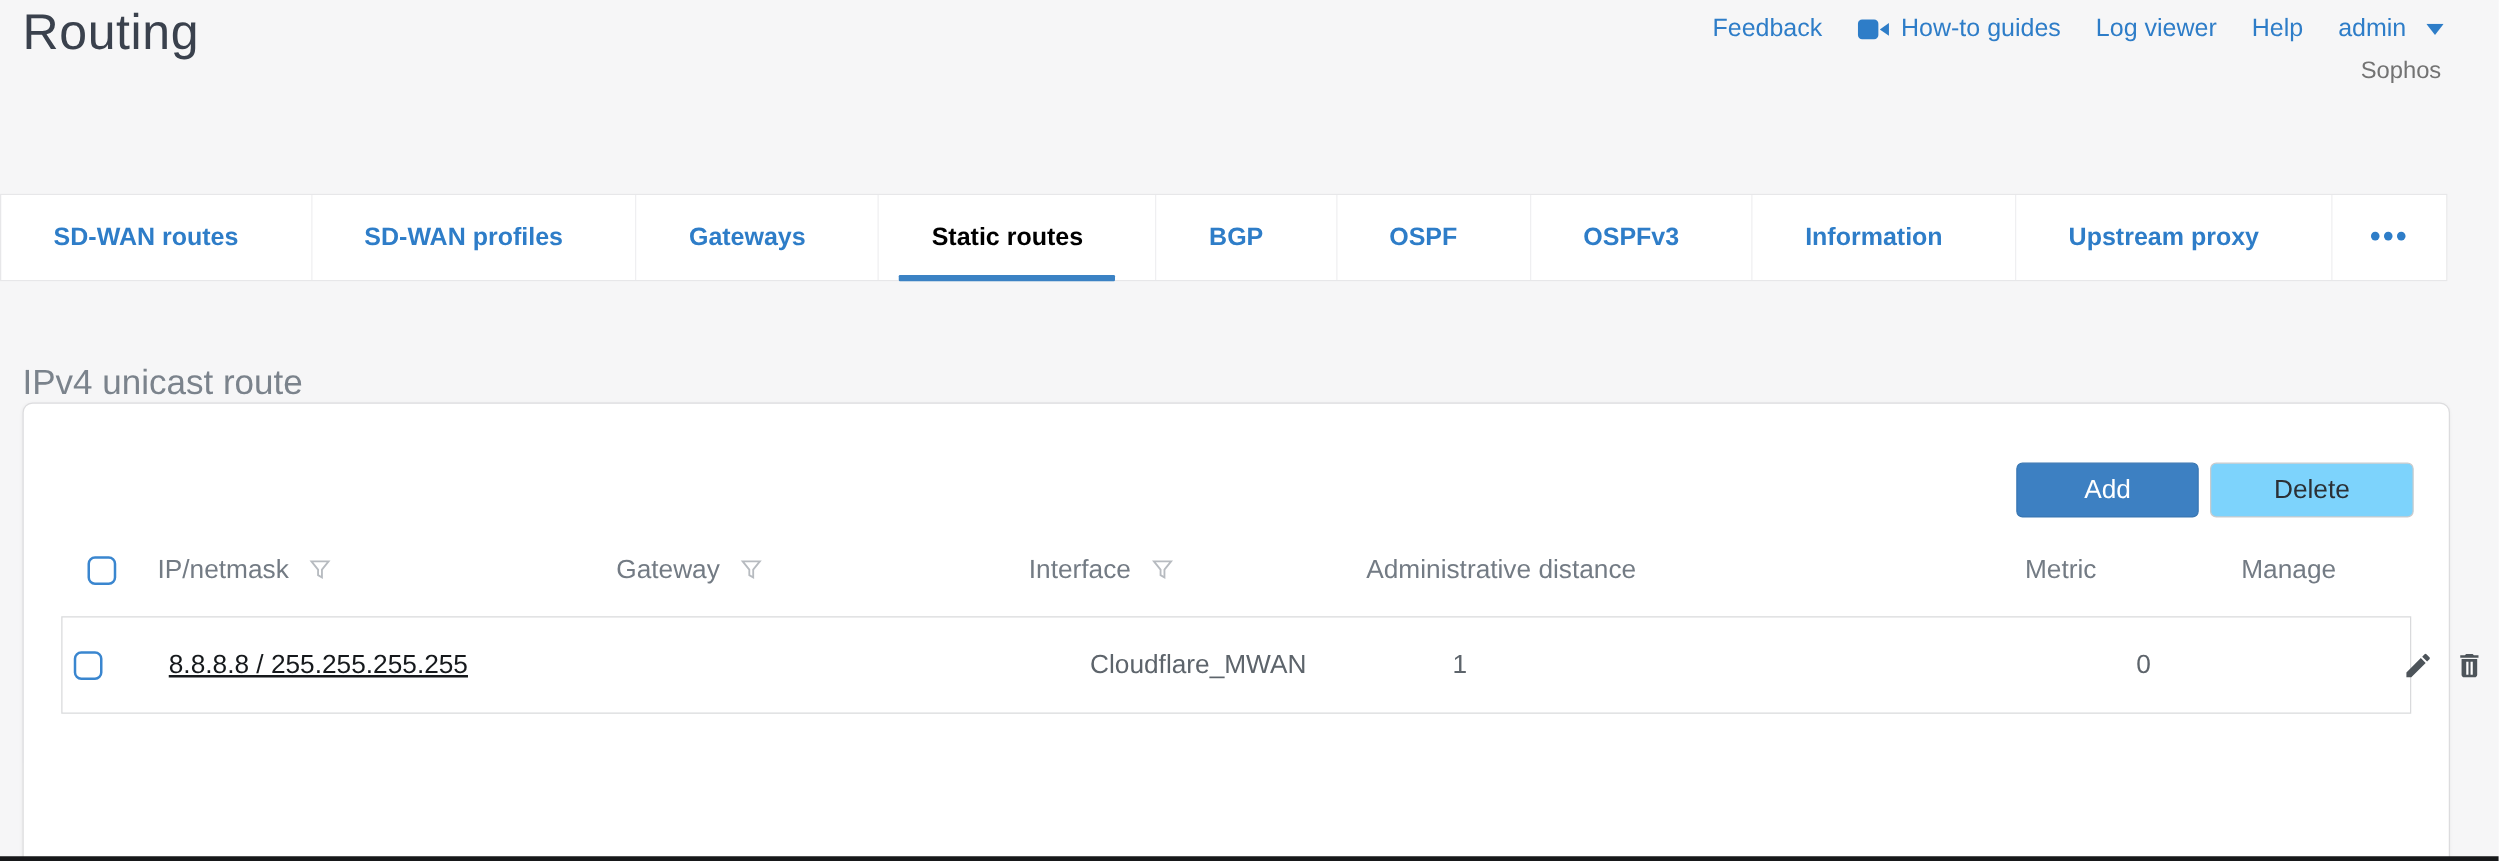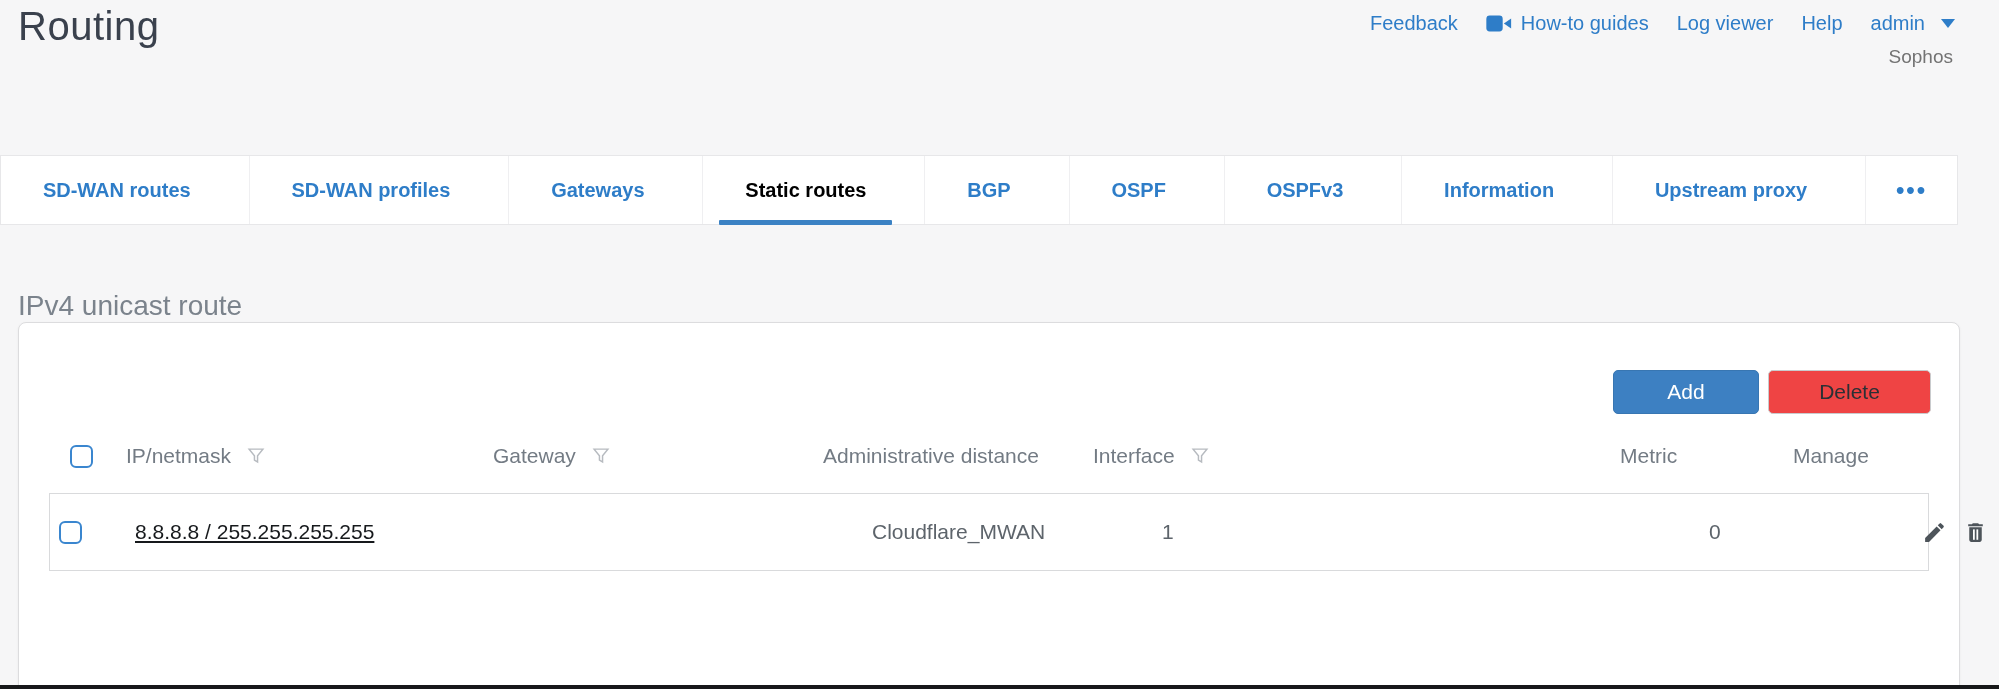--- a/index.html
+++ b/index.html
@@ -78,21 +78,21 @@
   .btn-row {
     position: absolute; top: 47px; right: 28px;
     display: flex; gap: 9px;
   }
   .btn {
     height: 44px; border-radius: 5px; font-size: 21px;
     display: flex; align-items: center; justify-content: center;
     cursor: pointer; font-family: inherit;
   }
   .btn-add { width: 146px; background: #3d80c2; border: 1px solid #3876b2; color: #fff; }
-  .btn-delete { width: 163px; background: #ef4444; border: 1px solid #c9cbcd; color: #2b3035; }
+  .btn-delete { width: 163px; background: #7dd3fc; border: 1px solid #c9cbcd; color: #2b3035; }
 
   
   .grid-cols {
     display: grid;
     grid-template-columns: 65px 367px 330px 270px 527px 173px 1fr;
     align-items: center;
   }
   .thead {
     position: absolute; top: 108px; left: 42px; right: 30px; height: 50px;
     color: #737b84; font-size: 21px;
@@ -209,30 +209,30 @@
     </div>
     <div class="th">
       <span>Gateway</span>
       <span class="funnel-icon">
         <svg width="22" height="22" viewBox="0 0 24 24" fill="none" stroke="#b7bbc0" stroke-width="1.6">
           <path d="M4.5 4.5 h15 l-5.8 7.2 v6.8 l-3.4 -2 v-4.8 Z"></path>
         </svg>
       </span>
     </div>
     <div class="th">
-        <span>Administrative distance</span>
-      </div>
-    <div class="th">
       <span>Interface</span>
       <span class="funnel-icon">
         <svg width="22" height="22" viewBox="0 0 24 24" fill="none" stroke="#b7bbc0" stroke-width="1.6">
           <path d="M4.5 4.5 h15 l-5.8 7.2 v6.8 l-3.4 -2 v-4.8 Z"></path>
         </svg>
       </span>
     </div>
+    <div class="th">
+        <span>Administrative distance</span>
+      </div>
     <div class="th">
         <span>Metric</span>
       </div>
     <div class="th">
         <span>Manage</span>
       </div>
   </div>
 
   <div class="trow grid-cols">
     <div>

